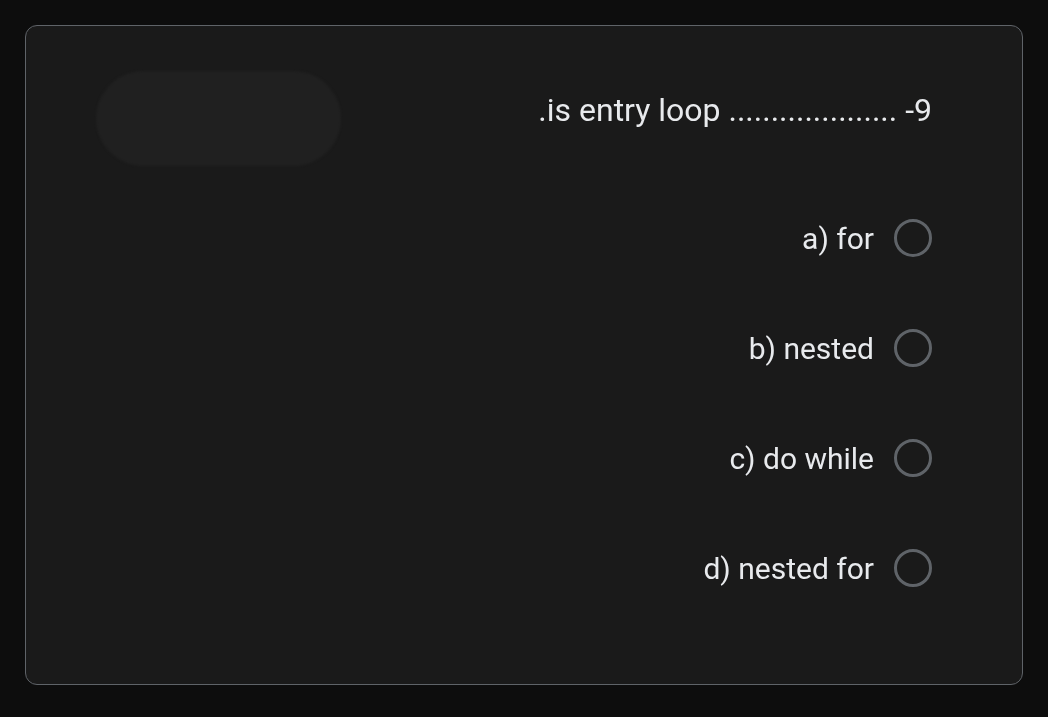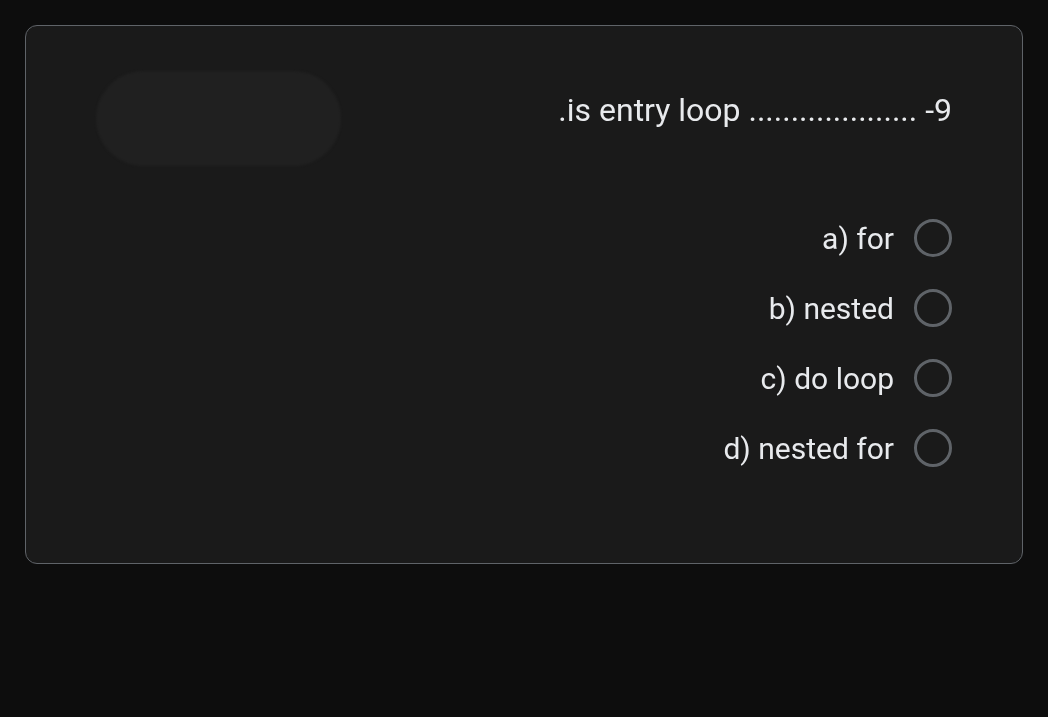--- a/index.html
+++ b/index.html
@@ -12,23 +12,23 @@
       width: 1048px;
       height: 717px;
       font-family: 'Roboto', 'Helvetica Neue', Arial, sans-serif;
       color: #e8eaed;
       padding: 25px;
     }
     .question-card {
       background: #1a1a1a;
       border: 1px solid #5f6368;
       border-radius: 12px;
-      padding: 40px 55px 40px 55px;
+      padding: 40px 75px 40px 55px;
       position: relative;
-      height: 539px;
+      height: 660px;
     }
     .question-header {
       display: flex;
       justify-content: flex-start;
       align-items: flex-start;
       margin-bottom: 55px;
       padding-top: 25px;
     }
     .redacted-blob {
       position: absolute;
@@ -45,21 +45,21 @@
       text-align: right;
       font-size: 32px;
       color: #e8eaed;
       font-weight: 400;
       padding-right: 15px;
       padding-left: 320px;
     }
     .options-container {
       display: flex;
       flex-direction: column;
-      gap: 32px;
+      gap: 72px;
       padding-right: 15px;
       padding-top: 35px;
     }
     .option-row {
       display: flex;
       justify-content: flex-end;
       align-items: center;
       gap: 20px;
     }
     .option-label {
@@ -90,21 +90,21 @@
   <div class="options-container">
     <div class="option-row">
       <span class="option-label">a) for</span>
       <span class="radio-circle"></span>
     </div>
     <div class="option-row">
       <span class="option-label">b) nested</span>
       <span class="radio-circle"></span>
     </div>
     <div class="option-row">
-      <span class="option-label">c) do loop</span>
+      <span class="option-label">c) do while</span>
       <span class="radio-circle"></span>
     </div>
     <div class="option-row">
       <span class="option-label">d) nested for</span>
       <span class="radio-circle"></span>
     </div>
   </div>
 </div>
 
 </body></html>

